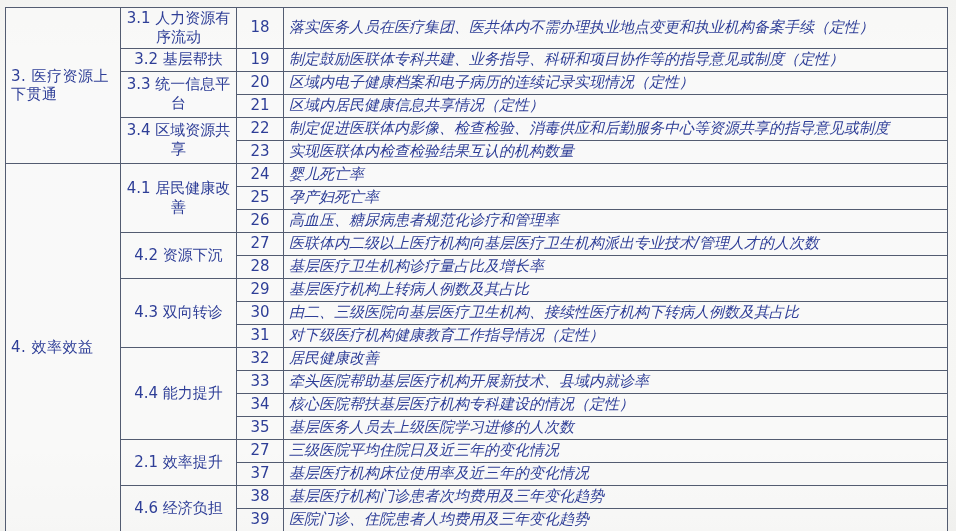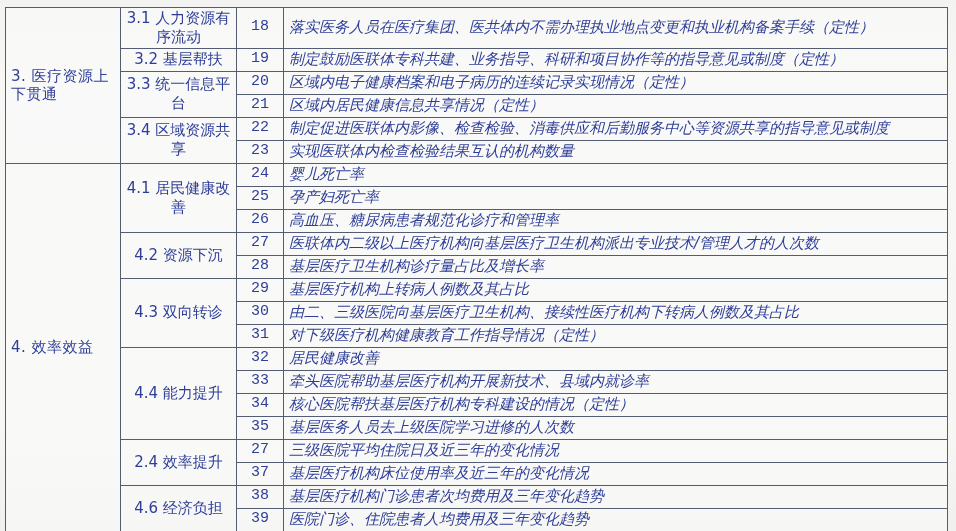--- a/index.html
+++ b/index.html
@@ -42,21 +42,20 @@
   }
   td.sub-cell {
     text-align: center;
     padding-left: 9px;
     padding-right: 4px;
     margin-top: 24px;
   }
   td.no-cell {
     text-align: center;
     padding: 1px 2px;
-    font-family: Liberation Mono, monospace;
   }
   td.txt-cell {
     text-align: left;
     padding-left: 9px;
     white-space: nowrap;
     overflow: hidden;
     font-style: italic;
   }
   tr.row-tall td { height: 33px; }
   tr.row-std td { height: 20px; }
@@ -149,21 +148,21 @@
       </tr>
       <tr class="row-std">
         <td class="no-cell">34</td>
         <td class="txt-cell">核心医院帮扶基层医疗机构专科建设的情况（定性）</td>
       </tr>
       <tr class="row-std">
         <td class="no-cell">35</td>
         <td class="txt-cell">基层医务人员去上级医院学习进修的人次数</td>
       </tr>
       <tr class="row-std">
-        <td class="sub-cell" rowspan="2">2.4 效率提升</td>
+        <td class="sub-cell" rowspan="2">2.1 效率提升</td>
         <td class="no-cell">27</td>
         <td class="txt-cell">三级医院平均住院日及近三年的变化情况</td>
       </tr>
       <tr class="row-std">
         <td class="no-cell">37</td>
         <td class="txt-cell">基层医疗机构床位使用率及近三年的变化情况</td>
       </tr>
       <tr class="row-std">
         <td class="sub-cell" rowspan="2">4.6 经济负担</td>
         <td class="no-cell">38</td>

